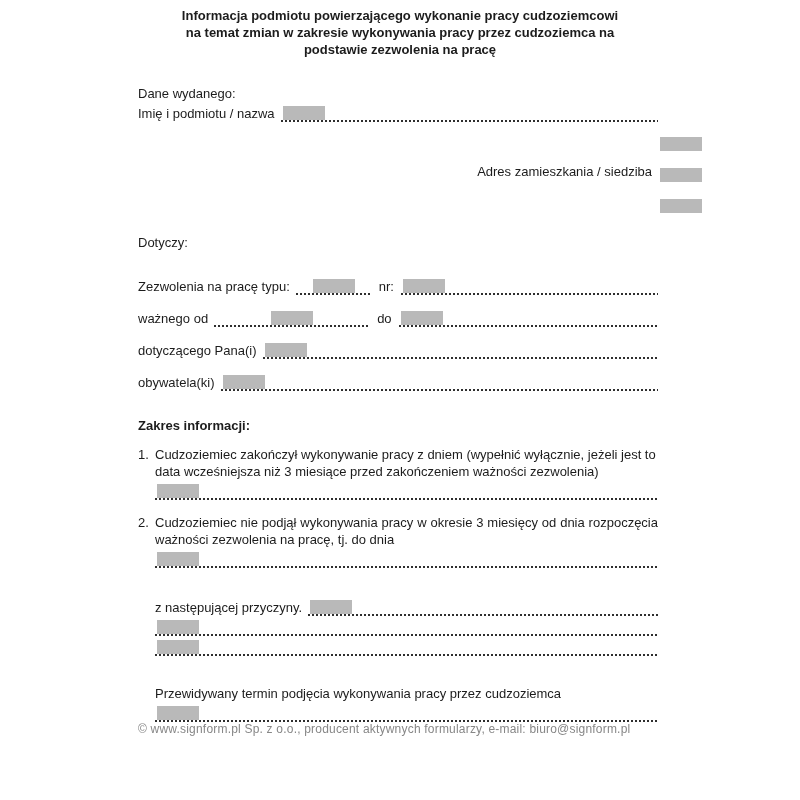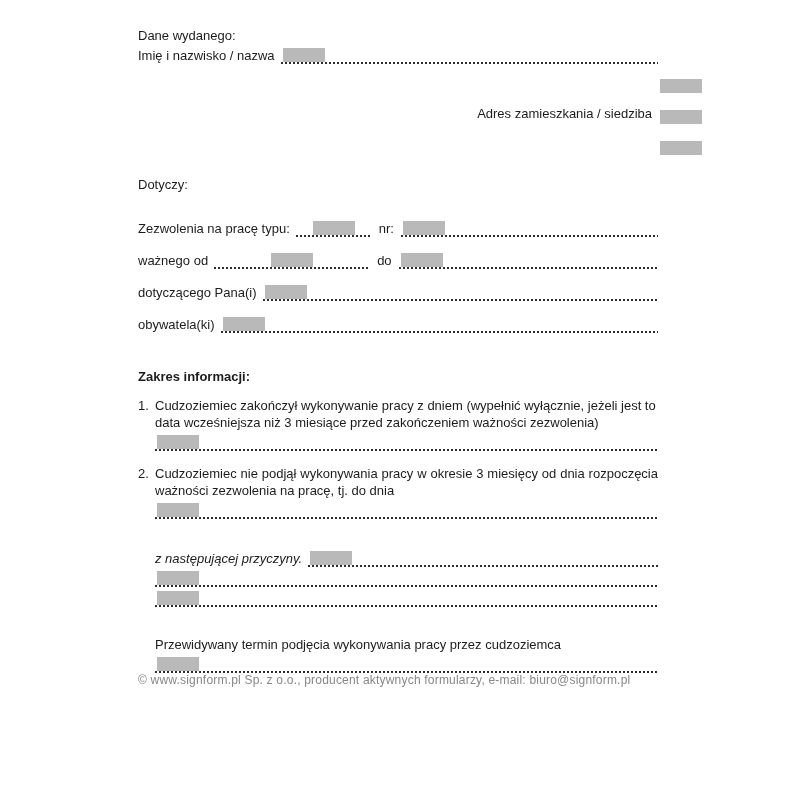--- a/index.html
+++ b/index.html
@@ -35,40 +35,45 @@
   .num { flex:0 0 17px; }
   .ptext { flex:1; }
   .ptext.just { text-align:justify; }
   .note { }
 
   .mt-sec   { margin-top:28px; }
   .mt-line  { margin-top:11px;flex-direction:column; }
   .mt-head2 { margin-top:20px; }
   .mt-first { margin-top:24px; }
   .mt-fld   { margin-top:12px; }
-  .mt-zakres{ margin-top:36px; }
+  .mt-zakres{ margin-top:27px; }
   .mt-item1 { margin-top:12px; }
   .mt-item2 { margin-top:14px; }
-  .mt-reason{ margin-top:28px;font-style:italic; }
+  .mt-reason{ margin-top:28px; }
   .mt-exp   { margin-top:29px; }
 
   .footer { font-size:12px; color:#878787; letter-spacing:0.2px; }
 </style>
 </head>
 <body>
 
 <div class="page">
 
+  <div class="title">
+    <div>Informacja podmiotu powierzającego wykonanie pracy cudzoziemcowi</div>
+    <div>na temat zmian w zakresie wykonywania pracy przez cudzoziemca na</div>
+    <div>podstawie zezwolenia na pracę</div>
+  </div>
 
   <div class="content">
 
     <div class="h mt-sec">Dane wydanego:</div>
 
     <div class="row">
-      <span class="lbl">Imię i nazwisko / nazwa</span>
+      <span class="lbl">Imię i podmiotu / nazwa</span>
       <span class="dots">
         <span class="fill"></span>
       </span>
     </div>
 
     <div class="row mt-line">
       <span class="dots">
         <span class="fill"></span>
       </span>
     </div>

